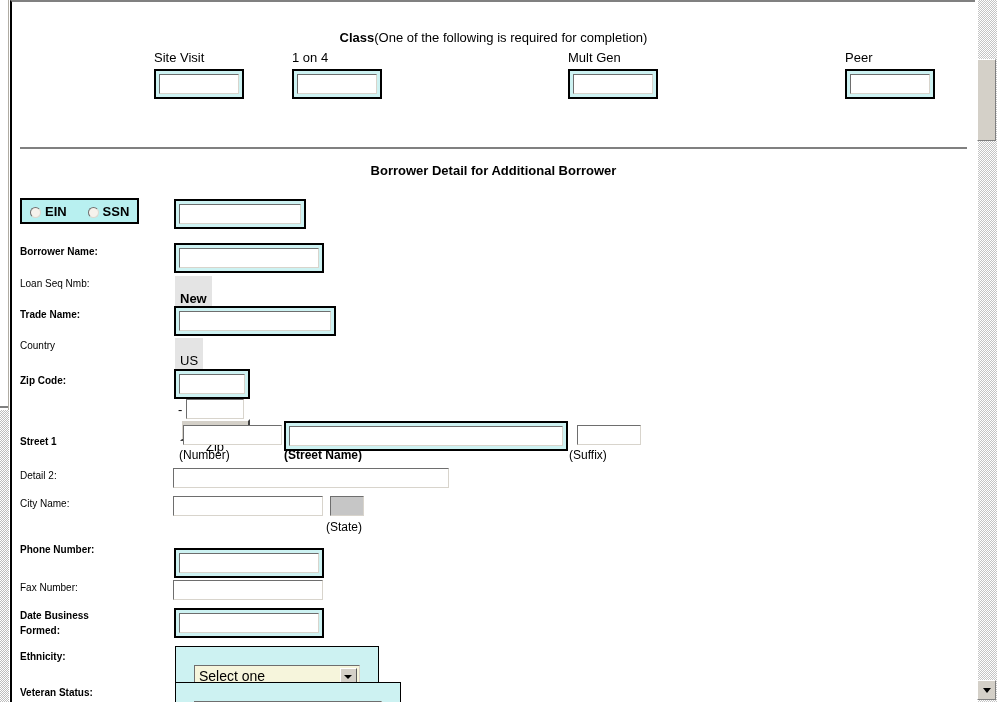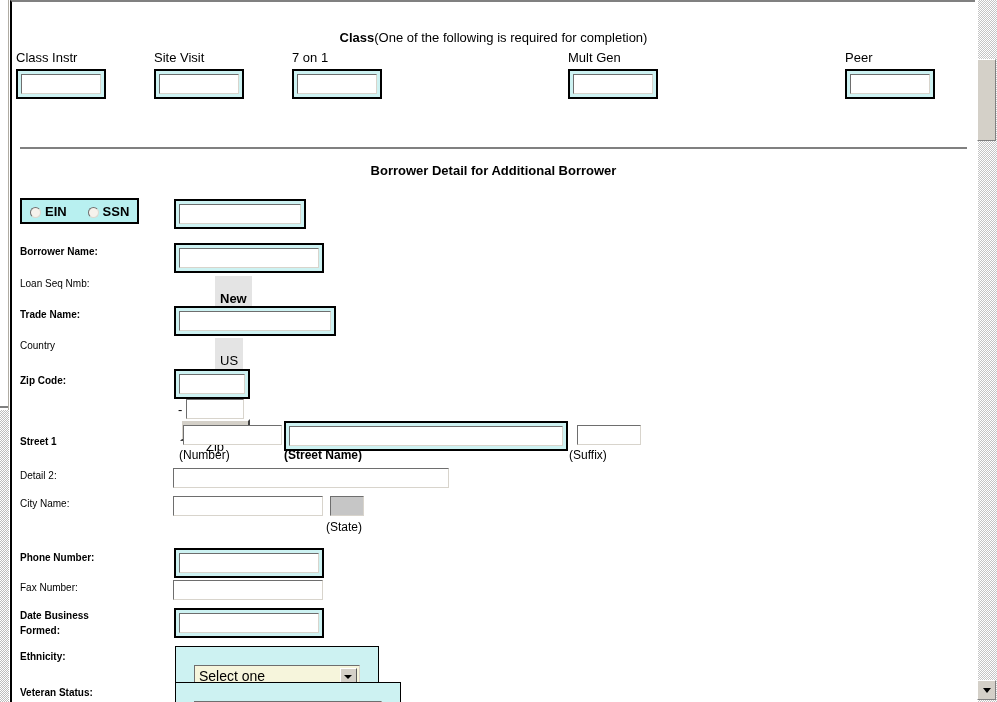--- a/index.html
+++ b/index.html
@@ -230,21 +230,20 @@
   .rgap { display: inline-block; width: 12px; }
 
   
   .ro {
     display: inline-block;
     background: #e4e4e4;
     font-size: 13px;
     color: #000000;
     padding: 15px 5px;
     white-space: nowrap;
-    margin-left: 40px;
   }
   .ro.bold { font-weight: bold; }
 
   
   .btn3d {
     display: inline-block;
     background: #d4d0c8;
     border-top: 2px solid #ffffff;
     border-left: 2px solid #ffffff;
     border-right: 2px solid #404040;
@@ -341,36 +340,30 @@
   <div class="left-edge-tick"></div>
 
   <div class="doc">
 
     <div class="hours-title">
       <b>Class</b><span>(One of the following is required for completion)</span>
     </div>
 
     <div class="hours-row">
 
-      <div class="hcell" style="left:4px;">
-        <div class="hlabel">Class Instr</div>
-        <div class="hl-wrap">
-          <input class="fld" style="width: 80px;" type="text" value="">
-        </div>
-      </div>
 
       <div class="hcell" style="left:142px;">
         <div class="hlabel">Site Visit</div>
         <div class="hl-wrap">
           <input class="fld" style="width: 80px;" type="text" value="">
         </div>
       </div>
 
       <div class="hcell" style="left:280px;">
-        <div class="hlabel">7 on 1</div>
+        <div class="hlabel">1 on 4</div>
         <div class="hl-wrap">
           <input class="fld" style="width: 80px;" type="text" value="">
         </div>
       </div>
 
 
       <div class="hcell" style="left:556px;">
         <div class="hlabel">Mult Gen</div>
         <div class="hl-wrap">
           <input class="fld" style="width: 80px;" type="text" value="">
@@ -472,21 +465,21 @@
       </div>
 
       <div class="row" style="top:298px;">
         <div class="lbl" style="top:2px;">City Name:</div>
         <input class="plain-fld" style="position: absolute; left: 157px; top: 0px; width: 150px;" type="text" value="">
         <span class="statebox" style="position:absolute; left:314px; top:0;"></span>
         <div class="subcap" style="left:310px; top:24px;">(State)</div>
       </div>
 
       <div class="row" style="top:345px;">
-        <div class="lbl req" style="top:9px;">Phone Number:</div>
+        <div class="lbl req" style="top:1px;">Phone Number:</div>
         <div class="ctl" style="left:158px; top:2px;">
           <div class="hl-wrap">
             <input class="fld" style="width: 140px;" type="text" value="">
           </div>
         </div>
       </div>
 
       <div class="row" style="top:382px;">
         <div class="lbl" style="top:2px;">Fax Number:</div>
         <input class="plain-fld" style="position: absolute; left: 157px; top: 0px; width: 150px;" type="text" value="">

